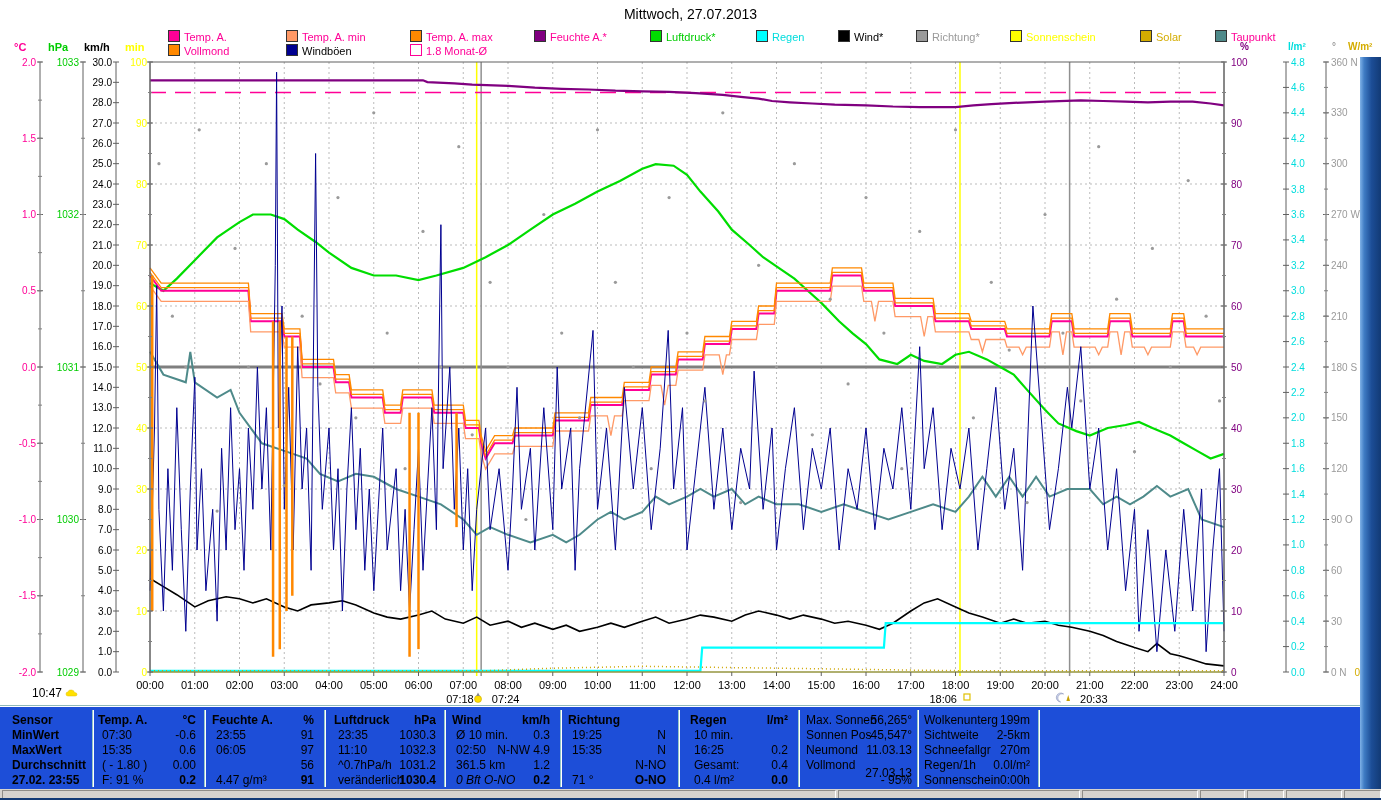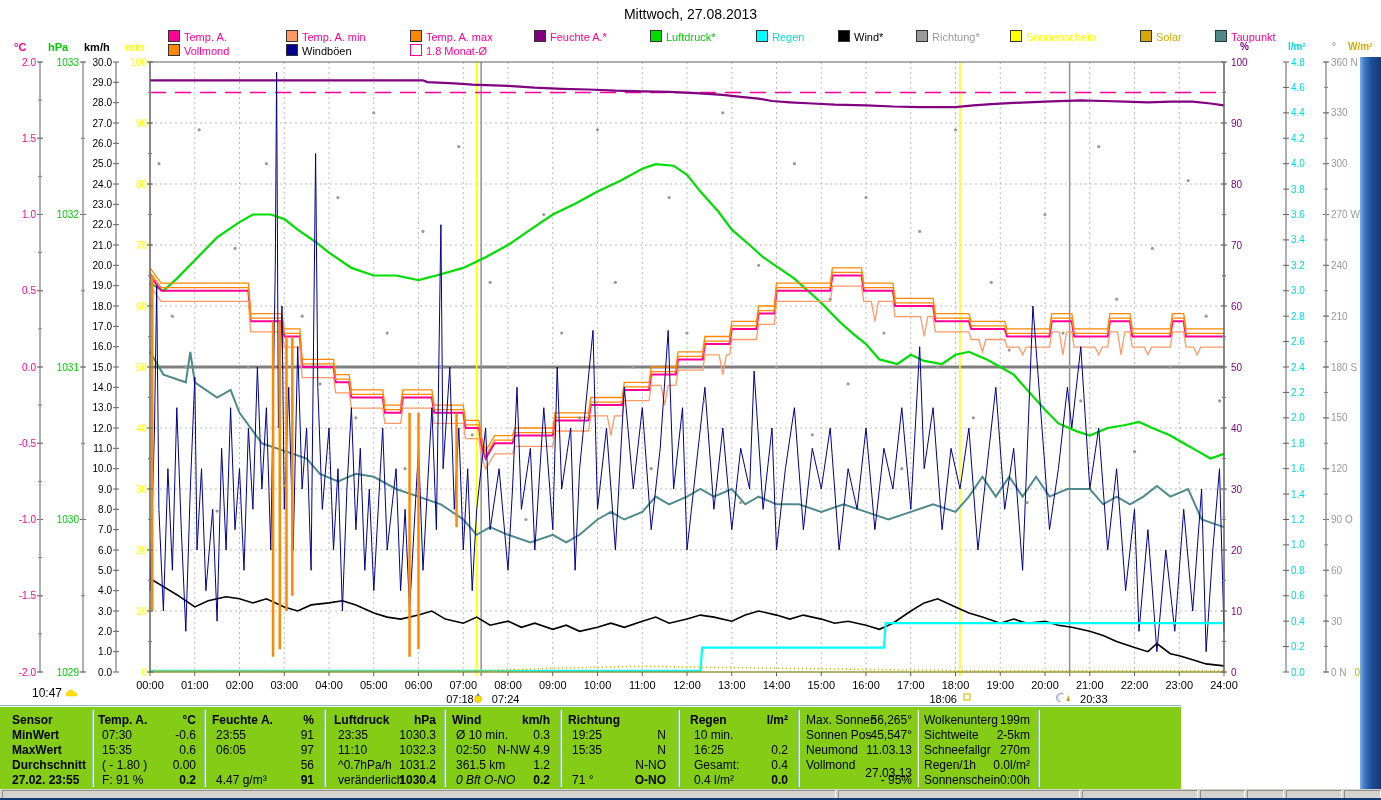--- a/index.html
+++ b/index.html
@@ -10,43 +10,43 @@
   }
   #title{
     position:absolute;top:6px;left:0;width:100%;text-align:center;
     font-size:14px;color:#000;
   }
   .legend-item{position:absolute;height:13px;font-size:11px;white-space:nowrap;}
   .legend-box{display:inline-block;width:10px;height:10px;vertical-align:-1px;margin-right:4px;border:1px solid #222;}
   .axis-header{position:absolute;font-size:11px;font-weight:bold;white-space:nowrap;}
   #chart-svg{position:absolute;left:0;top:0;}
   #table-area{
-    position:absolute;left:0;top:706px;width:1181px;height:83px;
-    background:#84cc16;border-top:1px solid #ffffff;box-shadow:0 -1px 0 #8fb8b8;
+    position:absolute;left:0;top:706px;width:1381px;height:83px;
+    background:#1d4ed8;border-top:1px solid #ffffff;box-shadow:0 -1px 0 #8fb8b8;
   }
   .tbl-divider{position:absolute;top:3px;bottom:3px;width:1px;background:#ffffff;border-left:1px solid #94c6c6;}
   .tbl-cell{position:absolute;font-size:12px;color:#000;white-space:nowrap;height:14px;line-height:14px;}
   .tbl-bold{font-weight:bold;}
   .tbl-right{text-align:right;}
   #status-bar{
     position:absolute;left:0;top:789px;width:1381px;height:11px;background:#d6d3ce;
   }
   .status-seg{position:absolute;top:1px;height:9px;background:#d6d3ce;
     border:1px solid;border-color:#8f8d88 #ffffff #ffffff #8f8d88;}
   #bottom-frame{position:absolute;left:0;top:798px;width:1381px;height:2px;background:#123a75;}
   #right-frame{
     position:absolute;left:1360px;top:57px;width:21px;height:732px;
     background:linear-gradient(to right,#7fb2e8 0%,#3f7cc4 20%,#1c4d96 55%,#123a75 100%);
   }
   #day-length{position:absolute;left:32px;top:686px;font-size:12px;color:#000;}
 </style>
 </head>
 <body>
 
-<div id="title">Mittwoch, 27.08.2013</div>
+<div id="title">Mittwoch, 27.07.2013</div>
 
 <div id="legend">
     <div class="legend-item" style="left: 168px; top: 30px; color: rgb(255, 0, 150);"><span class="legend-box" style="background: rgb(255, 0, 150); border-color: rgb(51, 51, 51);"></span><span>Temp. A.</span></div>
     <div class="legend-item" style="left: 286px; top: 30px; color: rgb(255, 0, 150);"><span class="legend-box" style="background: rgb(255, 153, 102); border-color: rgb(51, 51, 51);"></span><span>Temp. A. min</span></div>
     <div class="legend-item" style="left: 410px; top: 30px; color: rgb(255, 0, 150);"><span class="legend-box" style="background: rgb(255, 136, 0); border-color: rgb(51, 51, 51);"></span><span>Temp. A. max</span></div>
     <div class="legend-item" style="left: 534px; top: 30px; color: rgb(255, 0, 150);"><span class="legend-box" style="background: rgb(128, 0, 128); border-color: rgb(51, 51, 51);"></span><span>Feuchte A.*</span></div>
     <div class="legend-item" style="left: 650px; top: 30px; color: rgb(0, 204, 0);"><span class="legend-box" style="background: rgb(0, 221, 0); border-color: rgb(51, 51, 51);"></span><span>Luftdruck*</span></div>
     <div class="legend-item" style="left: 756px; top: 30px; color: rgb(0, 221, 221);"><span class="legend-box" style="background: rgb(0, 255, 255); border-color: rgb(51, 51, 51);"></span><span>Regen</span></div>
     <div class="legend-item" style="left: 838px; top: 30px; color: rgb(0, 0, 0);"><span class="legend-box" style="background: rgb(0, 0, 0); border-color: rgb(51, 51, 51);"></span><span>Wind*</span></div>
     <div class="legend-item" style="left: 916px; top: 30px; color: rgb(154, 154, 154);"><span class="legend-box" style="background: rgb(154, 154, 154); border-color: rgb(51, 51, 51);"></span><span>Richtung*</span></div>

